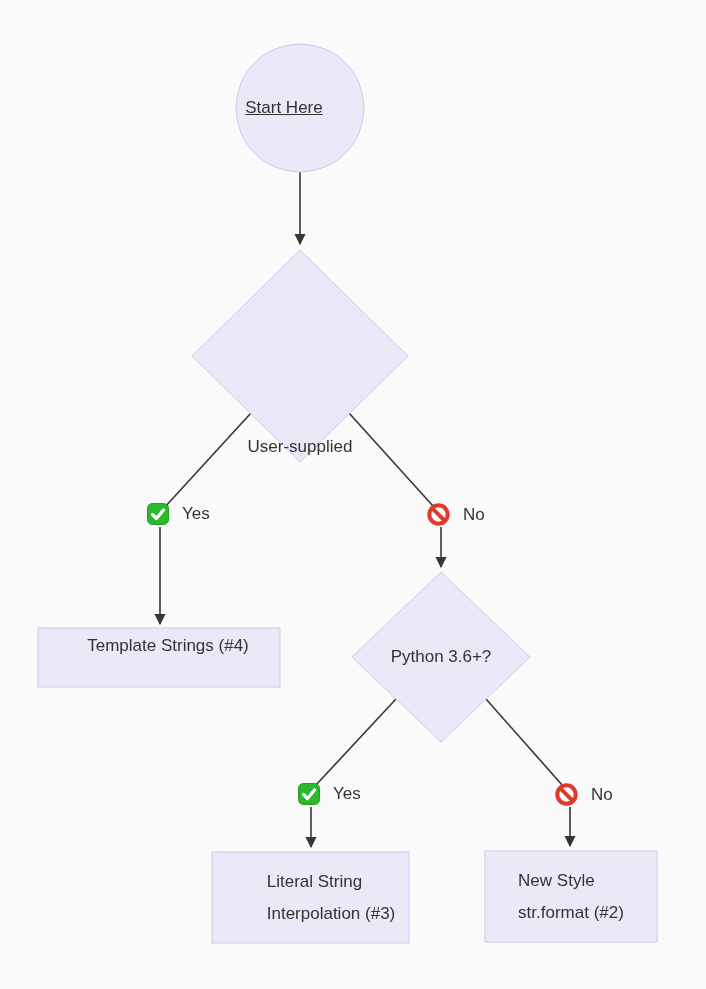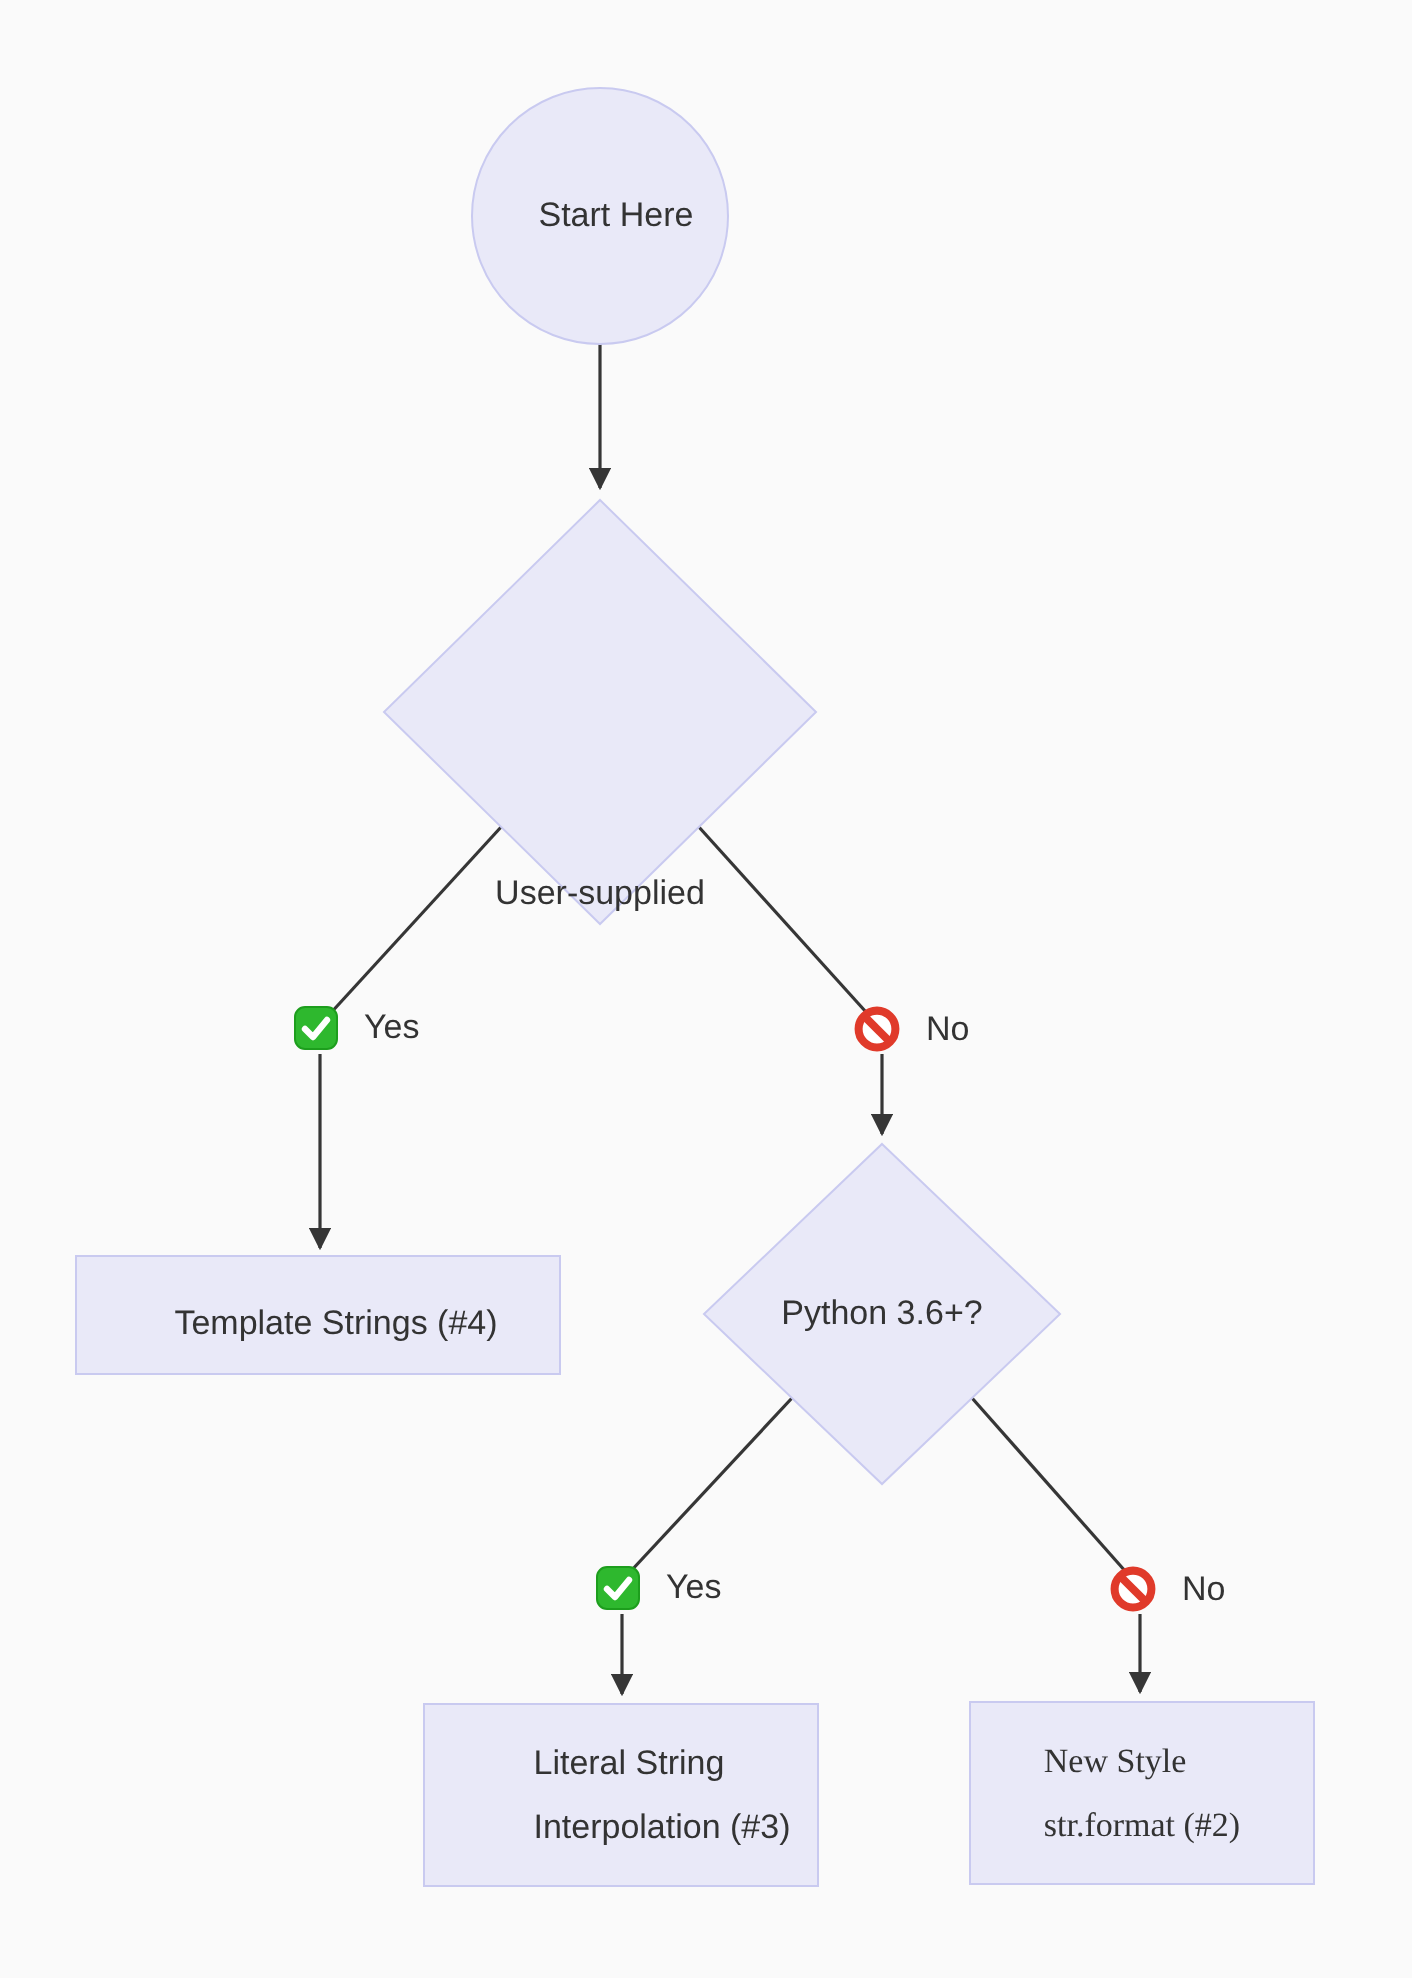--- a/index.html
+++ b/index.html
@@ -69,46 +69,46 @@
     <g>
       <circle class="shape" cx="300" cy="108" r="64"></circle>
       <polygon class="shape" points="300,250 408,356 300,462 192,356"></polygon>
       <polygon class="shape" points="441,572 530,657 441,742 352,657"></polygon>
       <rect class="shape" x="38" y="628" width="242" height="59"></rect>
       <rect class="shape" x="212" y="852" width="197" height="91"></rect>
       <rect class="shape" x="485" y="851" width="172" height="91"></rect>
     </g>
   </svg>
 
-  <div class="node-label" style="left:244px; top:44px; width:128px; height:128px;">
+  <div class="node-label" style="left:220px; top:44px; width:128px; height:128px;text-decoration:underline;">
     <span>Start Here</span>
   </div>
 
   <div class="node-label" style="left:192px; top:250px; width:216px; height:212px;align-items:flex-end;">
     <div class="lines lines-diamond">
       <div>User-supplied</div>
     </div>
   </div>
 
   <div class="node-label" style="left:352px; top:572px; width:178px; height:170px;">
     <span>Python 3.6+?</span>
   </div>
 
-  <div class="node-label" style="left:38px; top:632px; width:260px; height:59px;">
+  <div class="node-label" style="left:38px; top:616px; width:260px; height:59px;">
     <span>Template Strings (#4)</span>
   </div>
 
   <div class="node-label" style="left:212px; top:852px; width:238px; height:91px;">
     <div class="lines lines-box">
       <div>Literal String</div>
       <div>Interpolation (#3)</div>
     </div>
   </div>
 
-  <div class="node-label" style="left:485px; top:851px; width:172px; height:91px;font-family:Liberation Serif, serif;">
+  <div class="node-label" style="left:485px; top:851px; width:172px; height:91px;">
     <div class="lines lines-box">
       <div>New Style</div>
       <div>str.format (#2)</div>
     </div>
   </div>
 
   <div class="edge-label" style="left:147px; top:503px;">
     <span class="icon">
       <svg width="22" height="22" viewBox="0 0 22 22">
         <rect x="0.5" y="0.5" width="21" height="21" rx="5" fill="var(--check-green)" stroke="var(--check-green-dark)"></rect>

